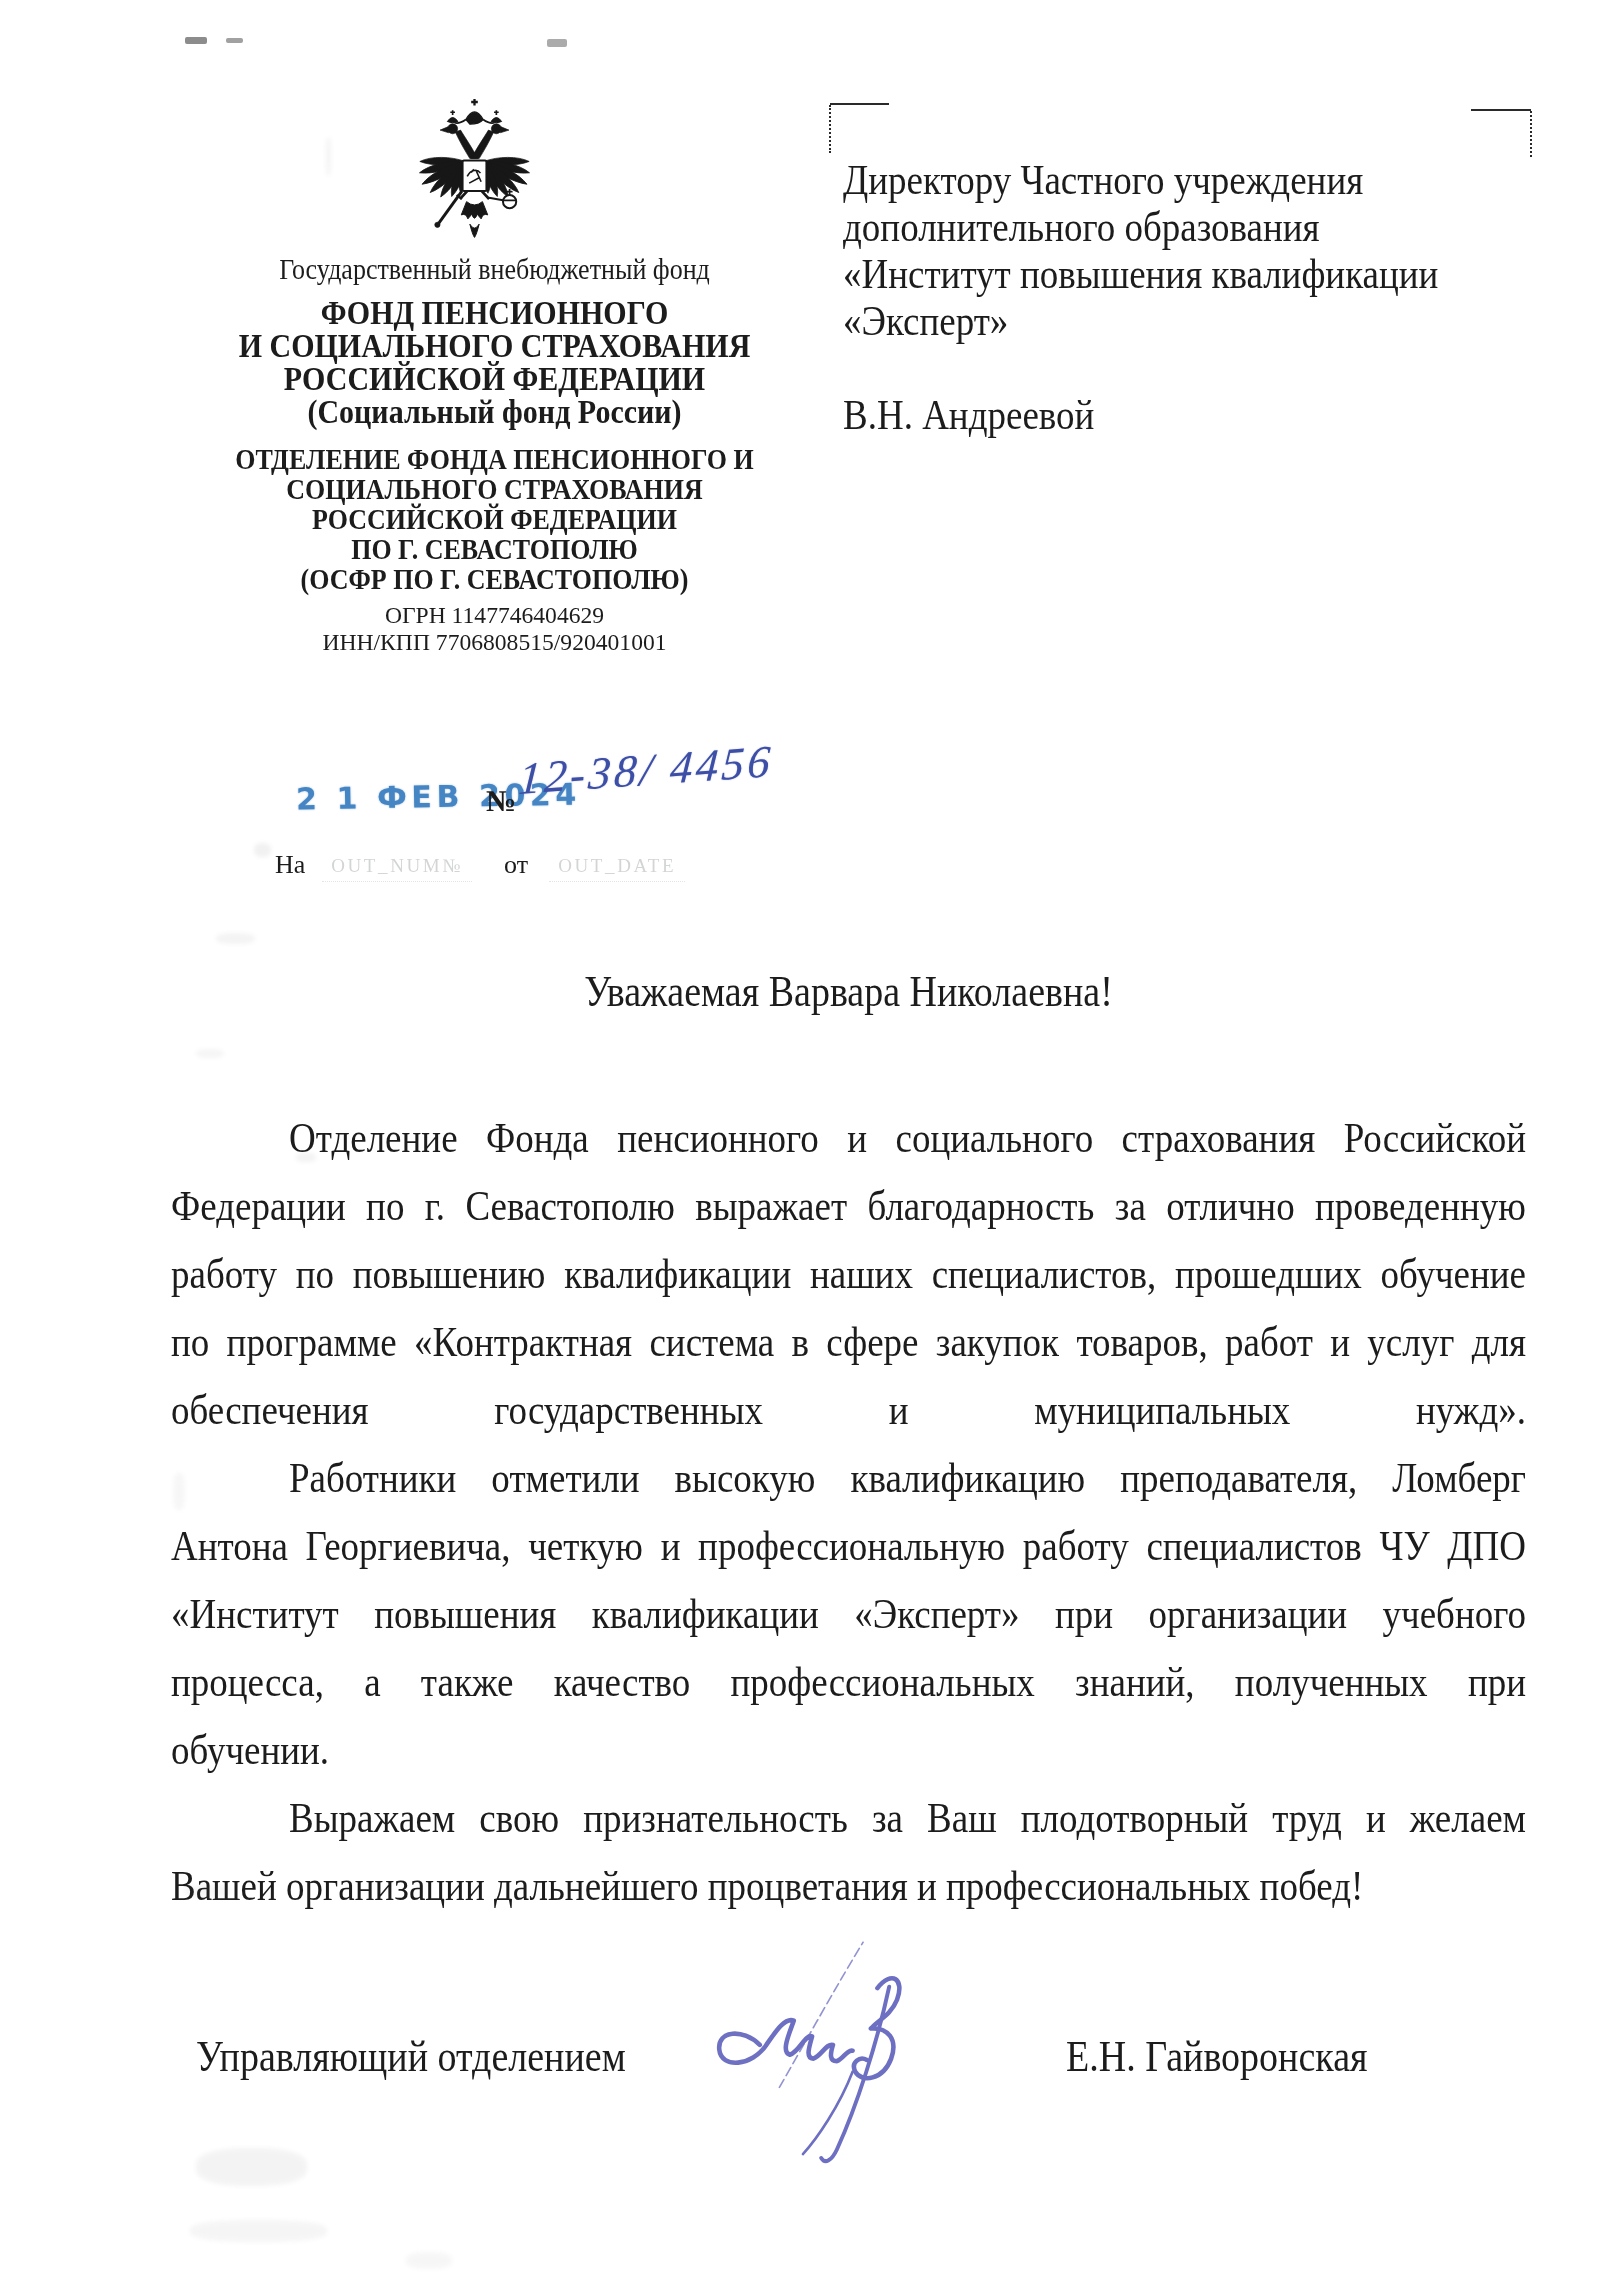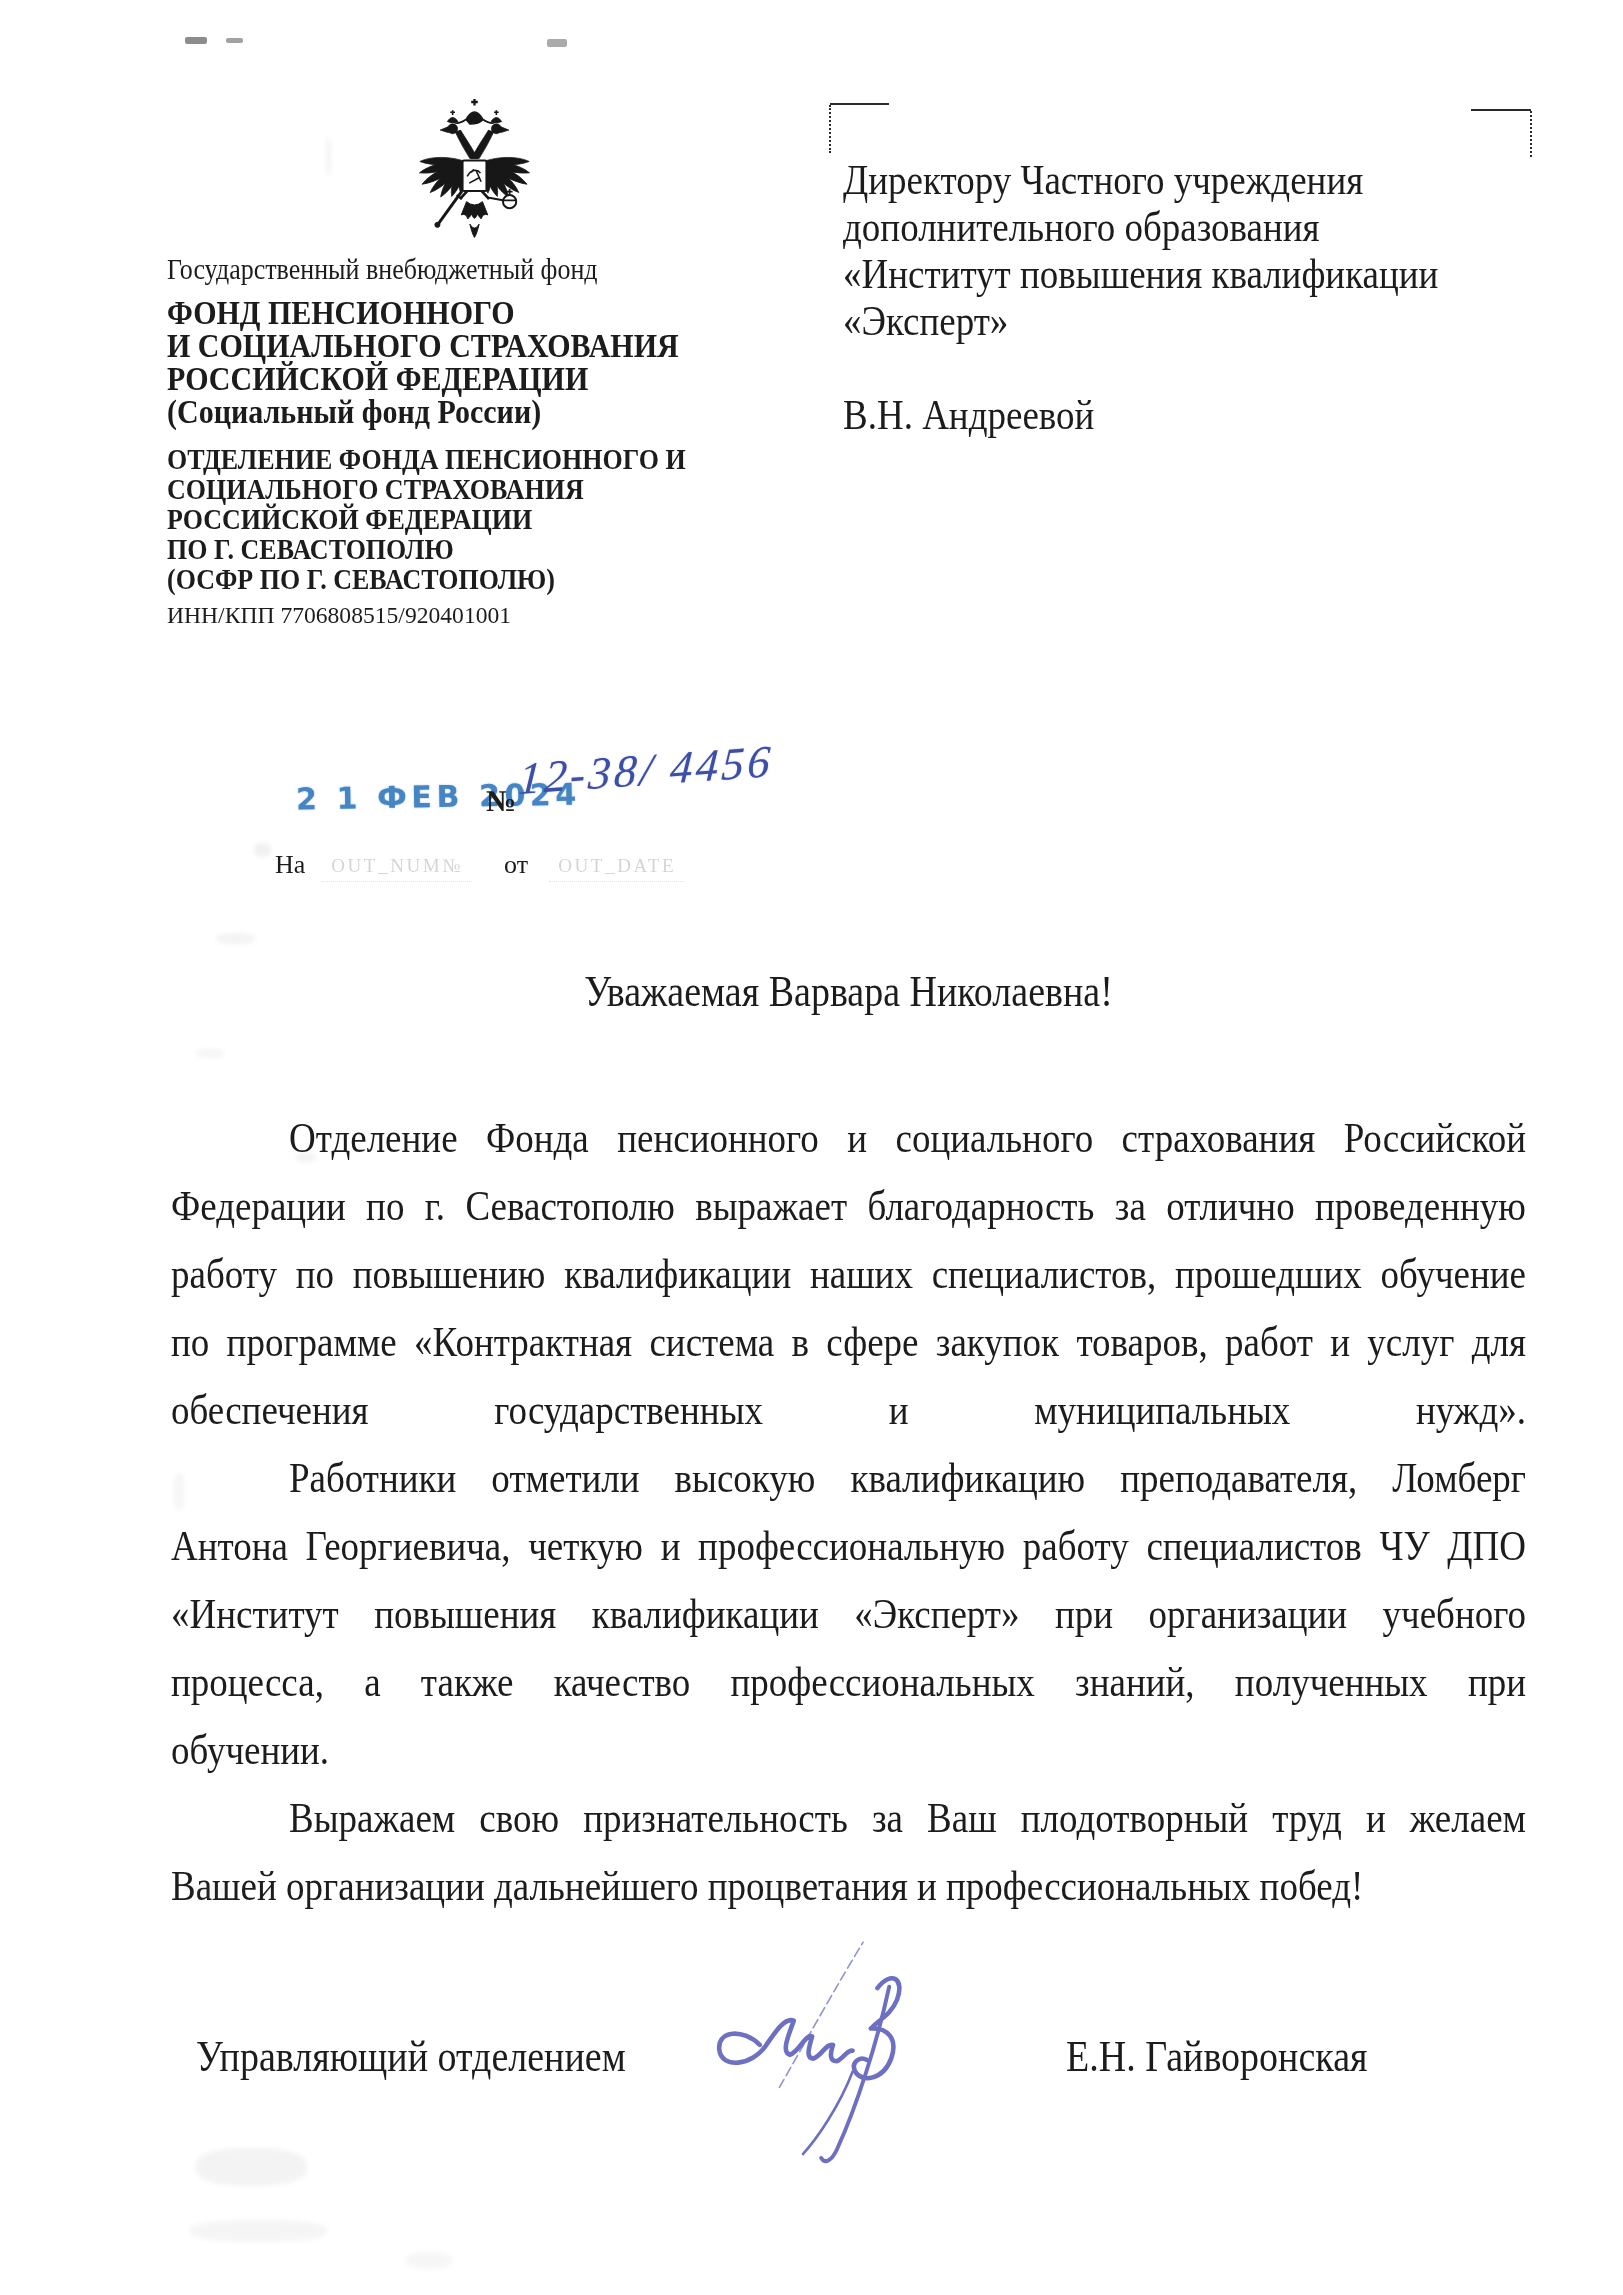--- a/index.html
+++ b/index.html
@@ -1,21 +1,21 @@
 <!DOCTYPE html>
 <html style="font-size:10.5px"><head>
 <meta charset="utf-8">
 <style>
   html,body{margin:0;padding:0;background:#888;}
   #page{position:relative;width:1623px;height:2295px;background:#ffffff;overflow:hidden;
         font-family:"Liberation Serif","DejaVu Serif",serif;color:#1c1c1c;}
   .abs{position:absolute;}
   .tall{transform:scaleY(1.14);transform-origin:0 50%;}
   
-  #letterhead{left:167px;top:254px;width:655px;text-align:left;}
+  #letterhead{left:167px;top:254px;width:655px;text-align:center;}
   .fundtype{font-size:26px;line-height:31px;}
   .orgline{font-weight:bold;font-size:30px;line-height:33px;}
   .divline{font-weight:bold;font-size:26px;line-height:30px;}
   .addrline{font-size:23.6px;line-height:27px;}
   .lh-gap1{height:10.5px;} .lh-gap2{height:17px;} .lh-gap3{height:7.9px;}
   
   .stamp{left:296px;top:779px;font-family:"DejaVu Sans","Liberation Sans",sans-serif;
          font-weight:bold;font-size:30px;letter-spacing:4.6px;color:#3c7fc0;
          transform:rotate(-1deg);text-shadow:0 0 2px rgba(70,130,195,.55);opacity:.95;}
   .numsign{left:486px;top:784px;font-size:30px;font-weight:bold;}
@@ -153,20 +153,21 @@
     <div class="lh-gap2"></div>
     <div>
       <div class="divline tall">ОТДЕЛЕНИЕ ФОНДА ПЕНСИОННОГО И</div>
       <div class="divline tall">СОЦИАЛЬНОГО СТРАХОВАНИЯ</div>
       <div class="divline tall">РОССИЙСКОЙ ФЕДЕРАЦИИ</div>
       <div class="divline tall">ПО Г. СЕВАСТОПОЛЮ</div>
       <div class="divline tall">(ОСФР ПО Г. СЕВАСТОПОЛЮ)</div>
     </div>
     <div class="lh-gap3"></div>
     <div>
+      <div class="addrline">ОГРН 1147746404629</div>
       <div class="addrline">ИНН/КПП 7706808515/920401001</div>
     </div>
   </div>
 
   <div class="abs stamp">2 1 ФЕВ 2024</div>
   <div class="abs numsign">№</div>
   <div class="abs outnum">12-38/ 4456</div>
 
   <div class="abs replyword" style="left:275px;top:850px;">На</div>
   <div class="abs ghost" style="left:322px;top:855px;">OUT_NUM№</div>

